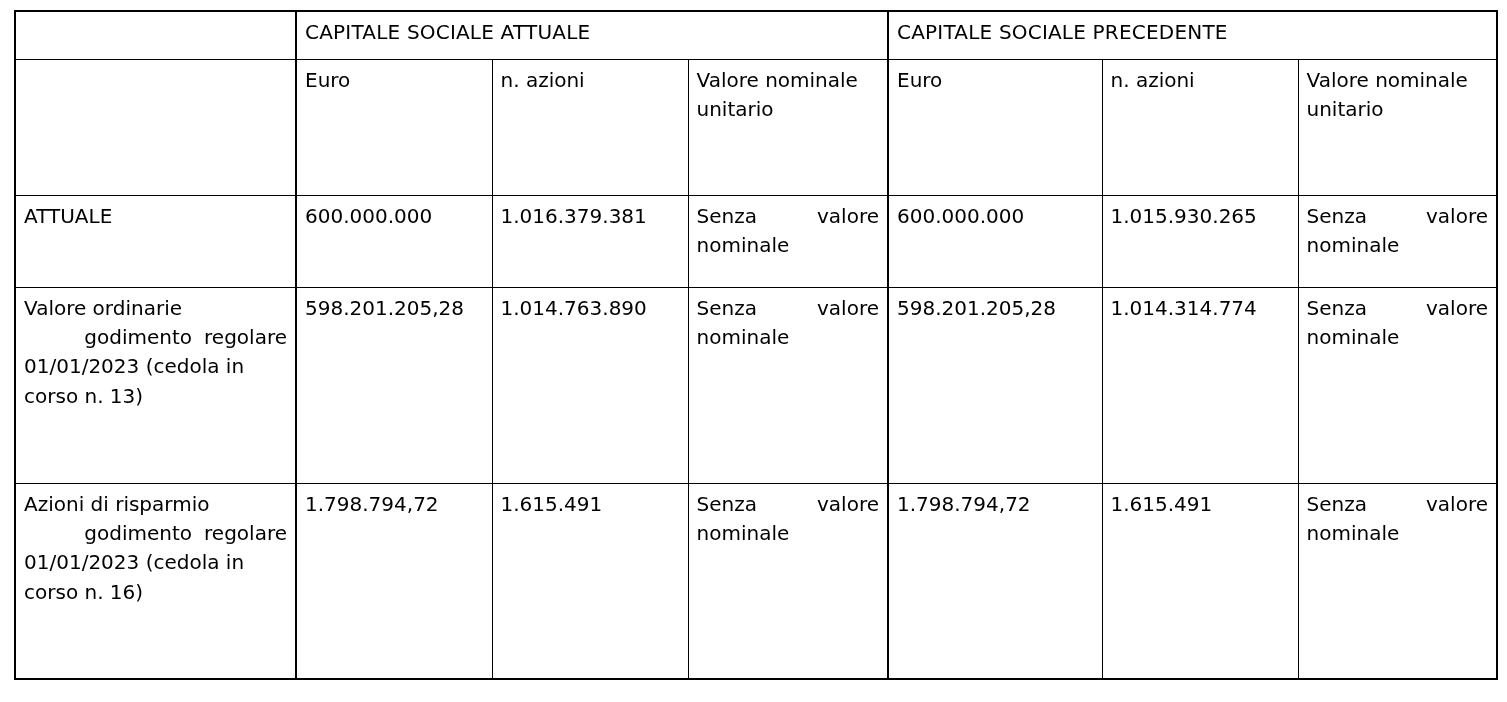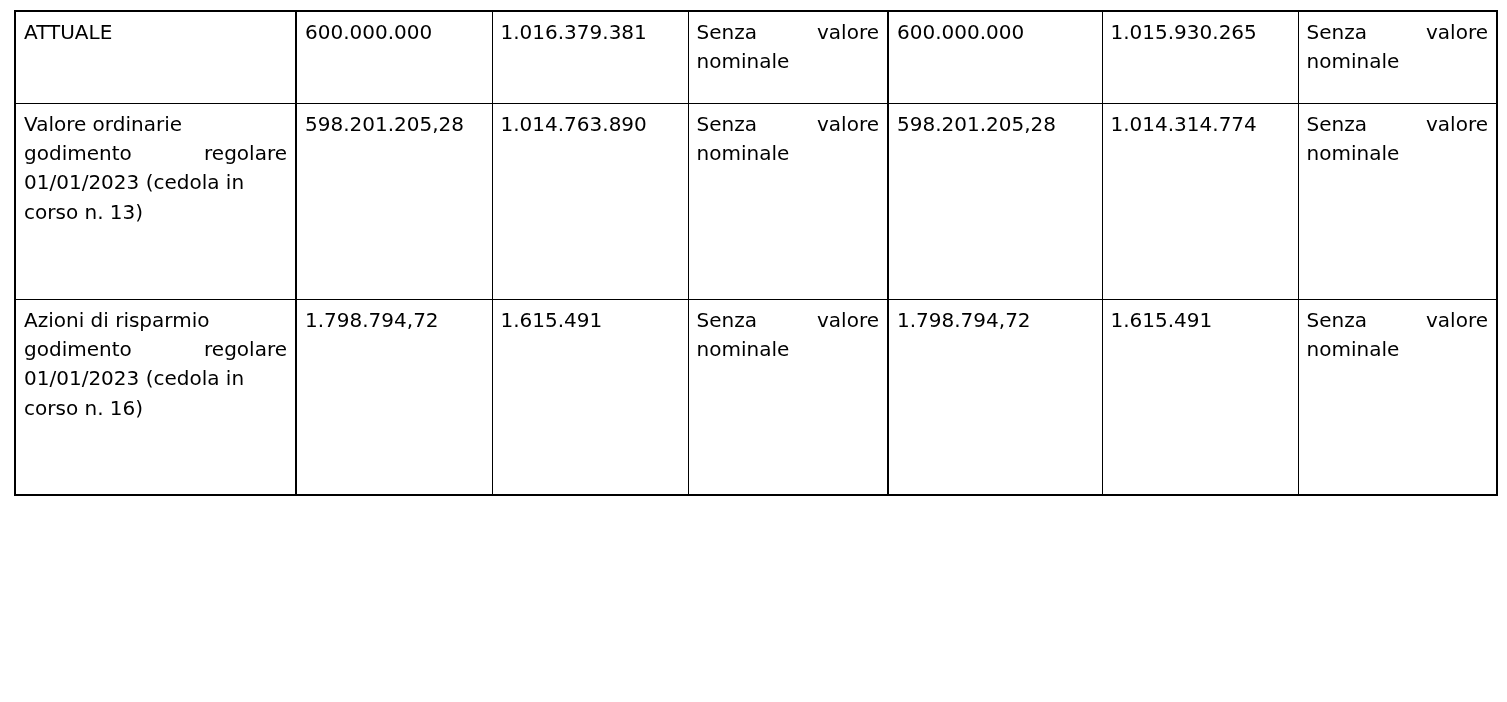--- a/index.html
+++ b/index.html
@@ -62,21 +62,21 @@
   }
   .nominal {
     
   }
   .nominal .l1 {
     display: flex;
     justify-content: space-between;
   }
   .rowlabel .l-just {
     display: flex;
-    justify-content: space-between;
+    justify-content: flex-end;
     gap: 12px;
   }
   
   col.c0 { width: 281px; }
   col.c1 { width: 196px; }
   col.c2 { width: 196px; }
   col.c3 { width: 200px; }
   col.c4 { width: 214px; }
   col.c5 { width: 196px; }
   col.c6 { width: 199px; }
@@ -95,21 +95,43 @@
     <colgroup>
       <col class="c0">
         <col class="c1">
         <col class="c2">
         <col class="c3">
         <col class="c4">
         <col class="c5">
         <col class="c6">
     </colgroup>
     <tbody>
-
+      <tr class="head-row">
+        <td class="corner-cell"></td>
+        <td class="group-head thick-left" colspan="3">CAPITALE SOCIALE ATTUALE</td>
+        <td class="group-head thick-left" colspan="3">CAPITALE SOCIALE PRECEDENTE</td>
+      </tr>
+
+      <tr class="sub-row">
+        <td class="corner-cell"></td>
+        <td class="sub-head thick-left">Euro</td>
+        <td class="sub-head">n. azioni</td>
+        <td class="sub-head">
+          <span class="justline">Valore</span>
+          <span class="justline">nominale</span>
+          <span class="justline">unitario</span>
+        </td>
+        <td class="sub-head thick-left">Euro</td>
+        <td class="sub-head">n. azioni</td>
+        <td class="sub-head">
+          <span class="justline">Valore</span>
+          <span class="justline">nominale</span>
+          <span class="justline">unitario</span>
+        </td>
+      </tr>
 
       <tr class="mid-row">
         <td class="rowlabel">ATTUALE</td>
         <td class="num thick-left">600.000.000</td>
         <td class="num">1.016.379.381</td>
         <td class="nominal">
           <span class="l1">
             <span>Senza</span>
             <span>valore</span>
           </span>

